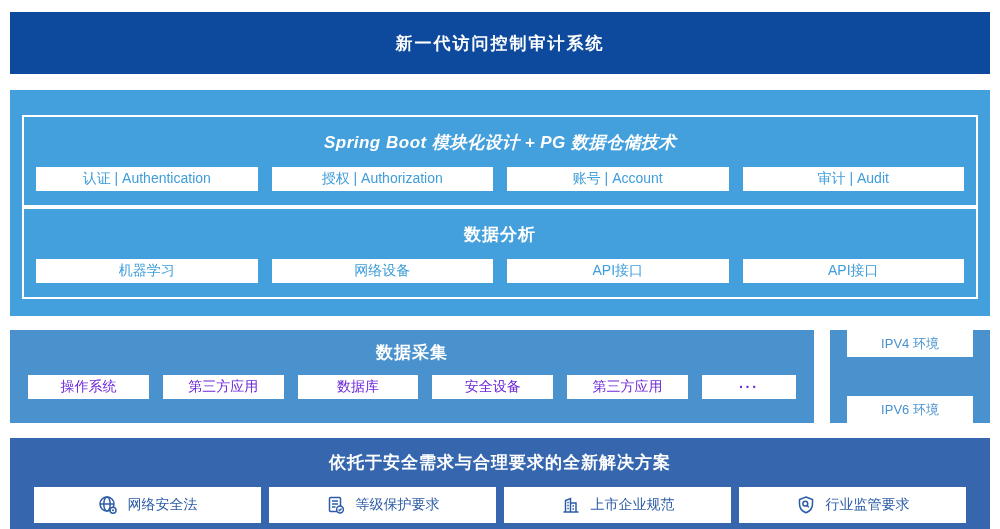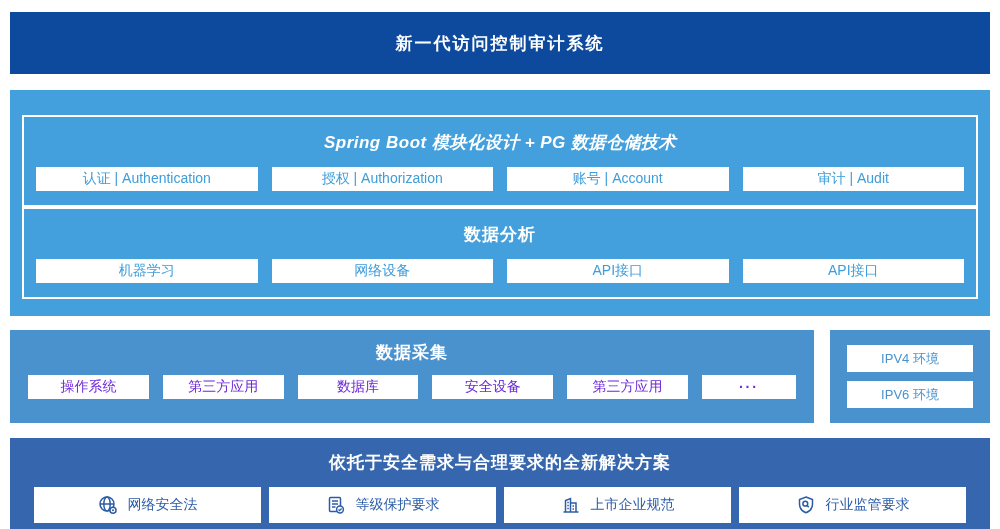--- a/index.html
+++ b/index.html
@@ -44,21 +44,21 @@
   .collect-row { display: flex; gap: 16px; margin-top: 14px; }
   .collect-main {
     flex: 1; background: #4a92ce; padding: 8px 18px 24px;
   }
   .collect-main .frame-title { margin: 3px 0 11px; }
   .collect-main .card { color: #6d28d9; }
   .card.dots { flex: 0.78; letter-spacing: 2px; font-weight: bold; }
 
   .env-panel {
     width: 160px; background: #4a92ce;
-    display: flex; flex-direction: column; justify-content: center;
+    display: flex; flex-direction: column; justify-content: space-between;
     gap: 9px; padding: 0 17px;
   }
   .env-card {
     background: #ffffff; height: 27px;
     display: flex; align-items: center; justify-content: center;
     font-size: 13px; color: #4a92ce; white-space: nowrap;
   }
 
   
   .bottom {

